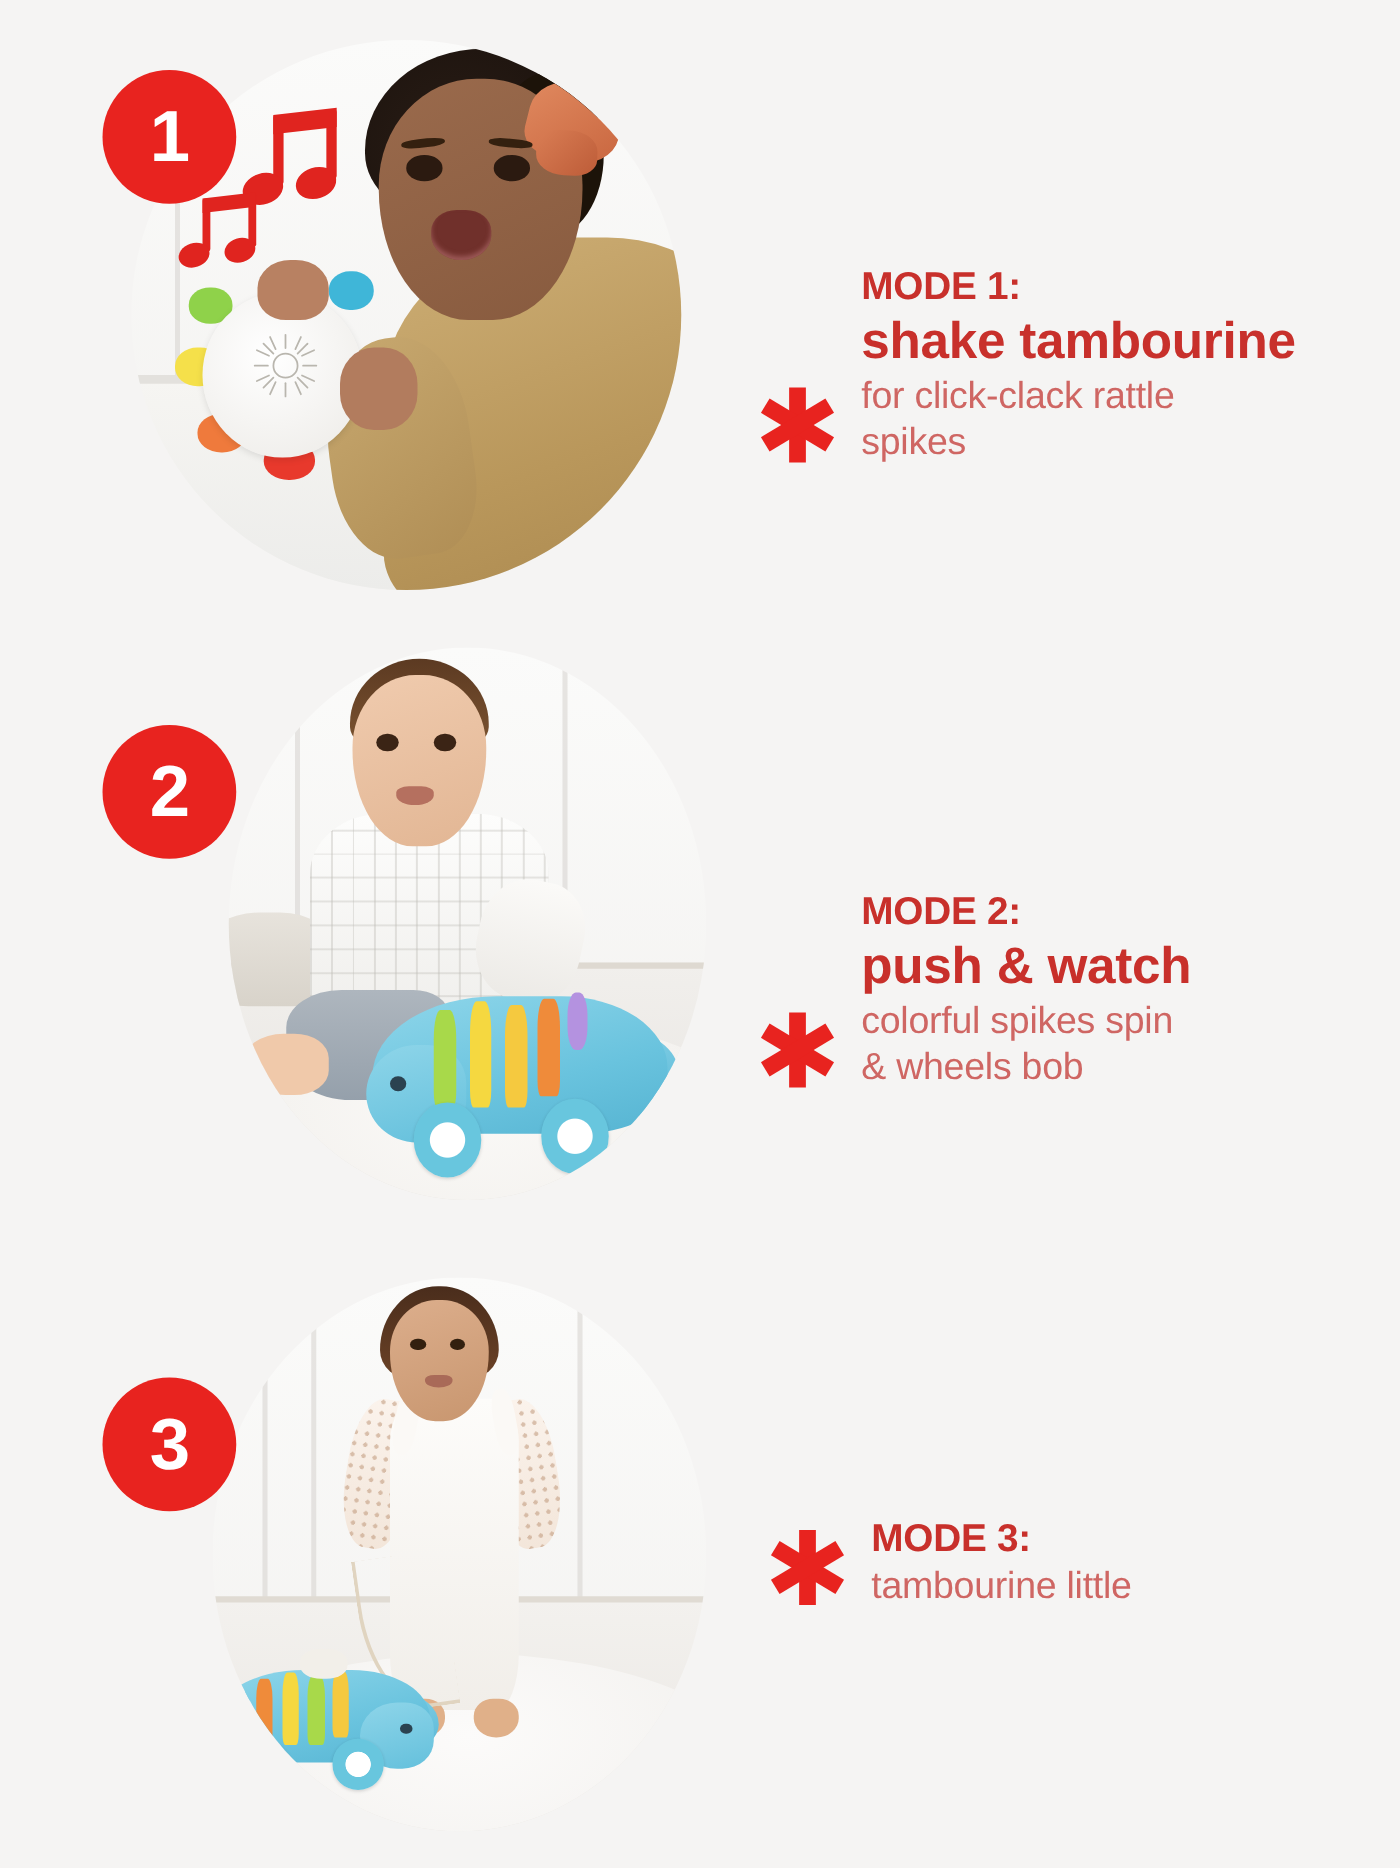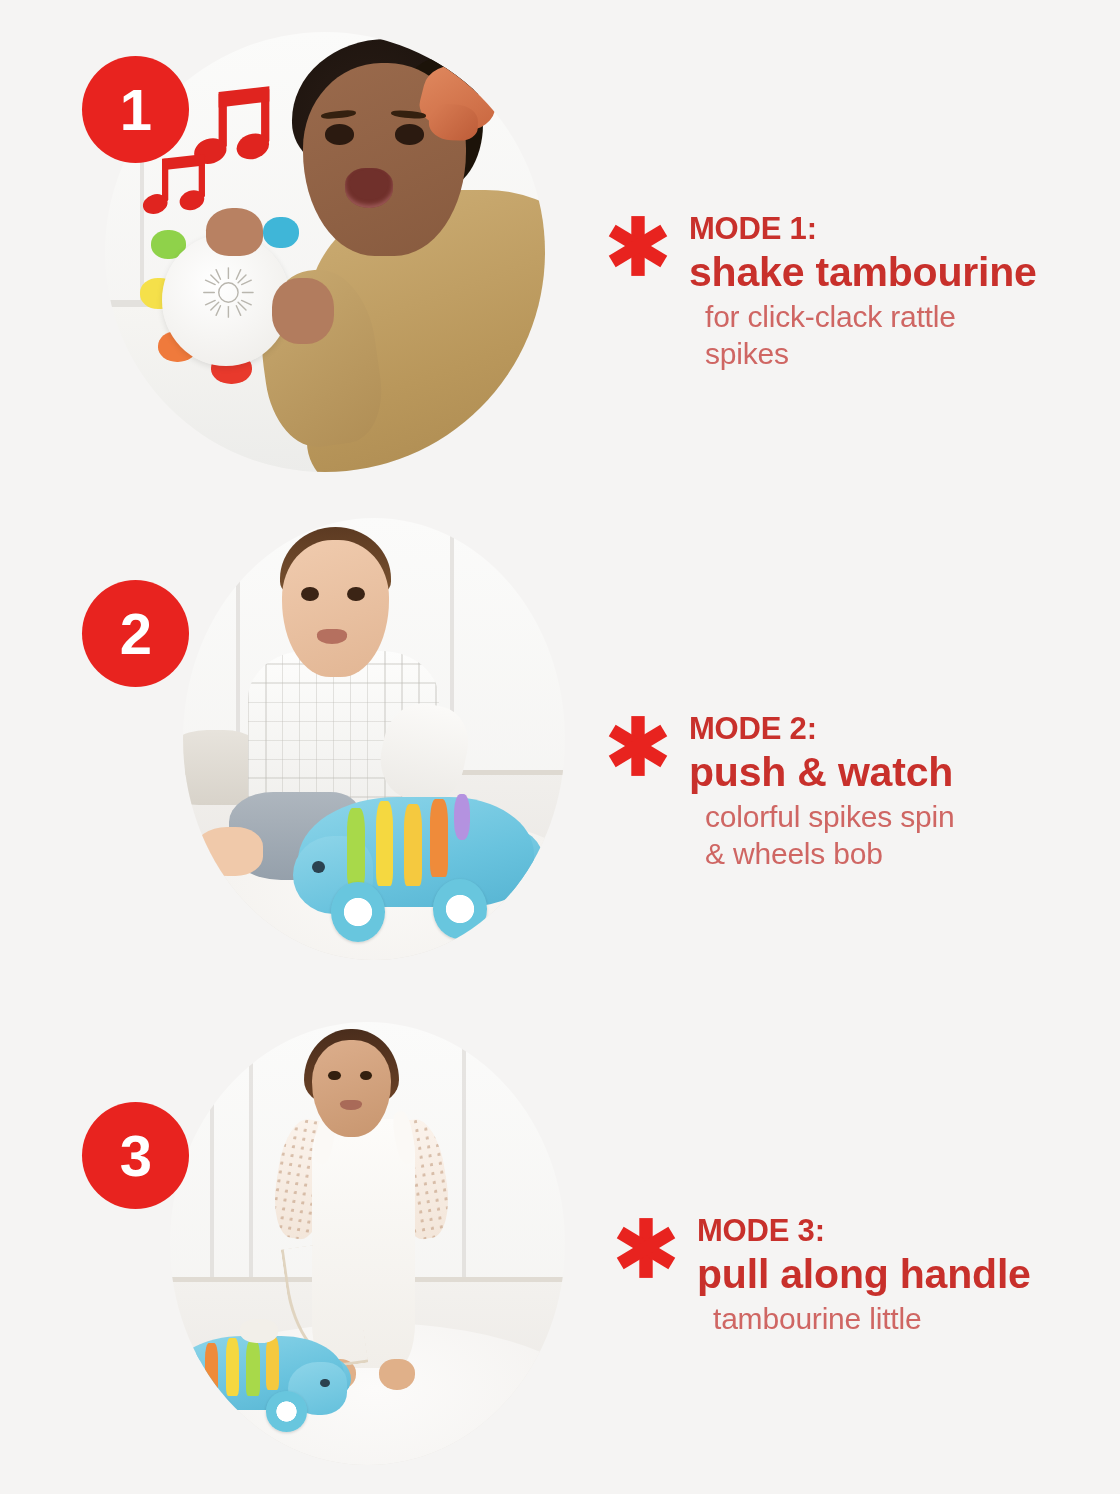--- a/index.html
+++ b/index.html
@@ -31,39 +31,39 @@
     background:#e8231f; color:#fff;
     display:flex; align-items:center; justify-content:center;
     font-size:58px; font-weight:bold; line-height:1;
     letter-spacing:-1px; z-index:6;
   }
   #badge-1 { left:82px; top:56px; }
   #badge-2 { left:82px; top:82px; }
   #badge-3 { left:82px; top:104px; }
 
   
-  .text-block { position:absolute; display:flex; gap:18px; align-items:flex-start; }
+  .text-block { position:absolute; display:flex; gap:18px; align-items:flex-end; }
   #text-1 { left:605px; top:207px; }
   #text-2 { left:605px; top:209px; }
   #text-3 { left:613px; top:211px; }
 
   .asterisk { flex:0 0 auto; width:66px; height:66px; margin-top:6px; }
 
   .lines { padding-top:4px; }
   .mode-label {
     font-size:31px; font-weight:bold; color:#c8302b;
     line-height:1.16; letter-spacing:-0.2px; white-space:nowrap;
   }
   .mode-action {
     font-size:41px; font-weight:bold; color:#c8302b;
     line-height:1.22; letter-spacing:-0.2px; white-space:nowrap;
   }
   .mode-desc {
     font-size:30px; font-weight:normal; color:#cf6663;
-    line-height:1.25; letter-spacing:-0.2px; margin-top:1px;margin-left:16px;
+    line-height:1.25; letter-spacing:-0.2px; margin-top:1px;
   }
   .mode-desc span { display:block; white-space:nowrap; }
 
   
   .bg-wall    { position:absolute; inset:0; background:linear-gradient(#fbfbfa,#f2f1ef); }
   .bg-floor   { position:absolute; left:0; right:0; bottom:0; }
   .panel-line { position:absolute; background:rgba(213,210,205,.55); }
 
   
   .s1-floor { top:62%; background:linear-gradient(#f6f5f2,#ececea); }
@@ -485,21 +485,20 @@
     <div class="text-block" id="text-3">
       <svg class="asterisk" viewBox="0 0 64 64">
         <g stroke="#e8231f" stroke-width="13" stroke-linecap="butt">
           <line x1="32" y1="3" x2="32" y2="61"></line>
           <line x1="7" y1="17" x2="57" y2="47"></line>
           <line x1="57" y1="17" x2="7" y2="47"></line>
         </g>
       </svg>
       <div class="lines">
         <div class="mode-label">MODE 3:</div>
-        <div class="mode-action">pull along handle</div>
         <div class="mode-desc">
           <span>tambourine little</span>
         </div>
       </div>
     </div>
   </section>
 
 </div>
 
 </body></html>

